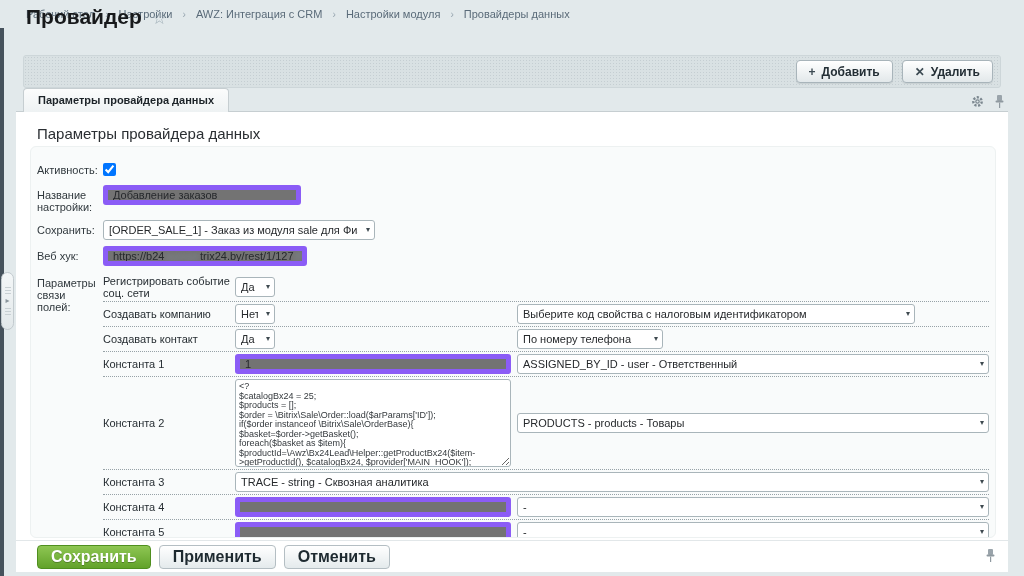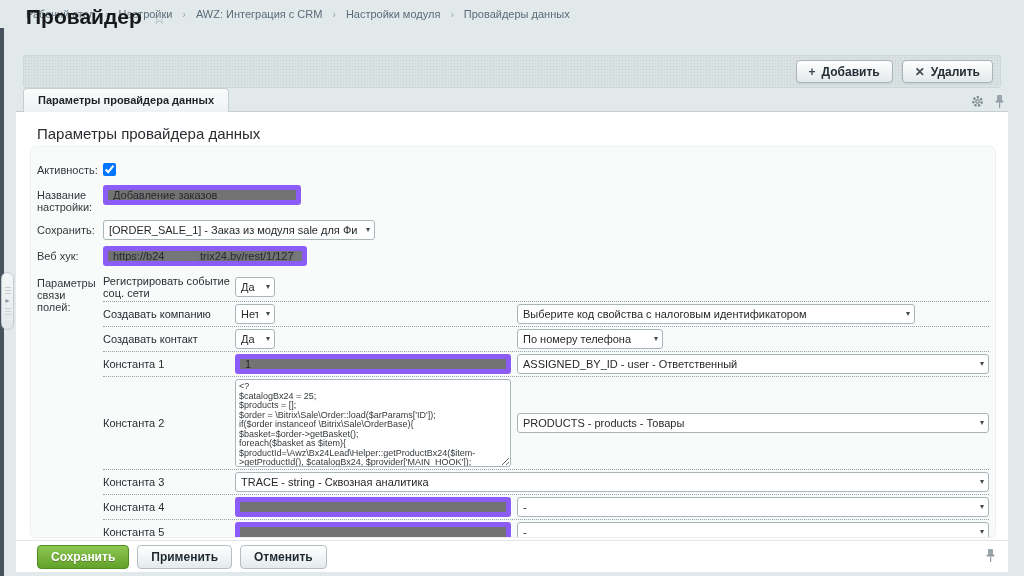--- a/index.html
+++ b/index.html
@@ -105,21 +105,21 @@
     font-family:"Liberation Sans", sans-serif; font-size:9px; line-height:9.5px; color:#34393d;
     padding:2px 3px; overflow:hidden; white-space:pre-wrap;
   }
 
   
   .footer {
     position:absolute; left:0; top:428px; width:992px; height:32px;
     border-top:1px solid #e2e7e9; background:#fff; display:flex; align-items:center; padding-left:21px; gap:8px;
   }
   .btn {
-    height:24px; padding:0 13px; border-radius:4px; font-size:12px; font-weight:bold; cursor:pointer;
+    height:24px; padding:0 13px; border-radius:4px; font-size:16px; font-weight:bold; cursor:pointer;
     font-family:"Liberation Sans", sans-serif;
   }
   .btn-save {
     background:linear-gradient(#8ec653,#62a22a); border:1px solid #4f8f1f; color:#fff;
     text-shadow:0 1px 0 rgba(0,0,0,.25);
   }
   .btn-plain { background:linear-gradient(#ffffff,#e4eaec); border:1px solid #b4bec3; color:#1e2a30; }
   .footer-pin { position:absolute; right:12px; top:7px; cursor:pointer; }
 </style>
 </head>

